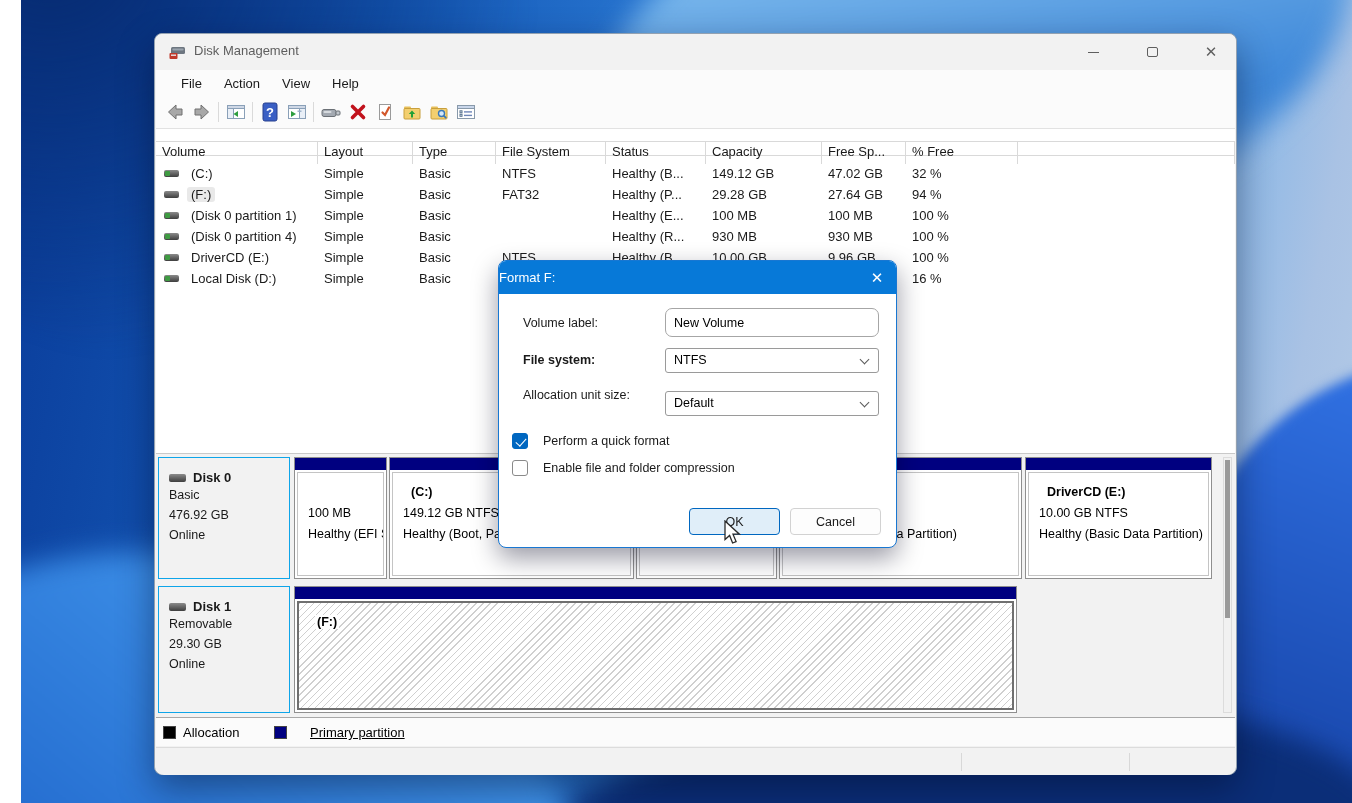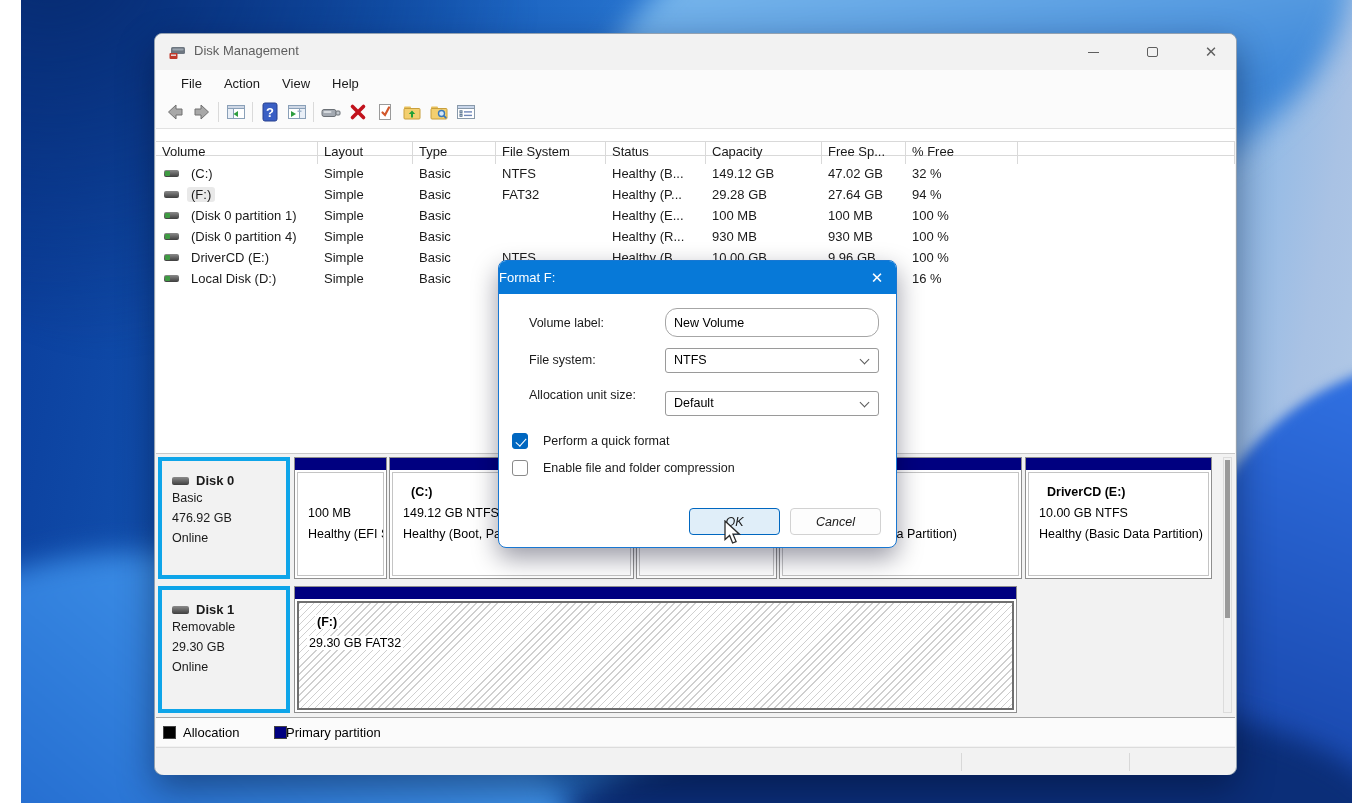--- a/index.html
+++ b/index.html
@@ -48,21 +48,21 @@
   .lrows { position:absolute; left:0; top:34px; right:0; }
   .vrow { height:21px; align-items:center; }
   .cell { font-size:13px; color:#1a1a1a; padding-left:6px; white-space:nowrap; overflow:hidden; }
   .vol-cell { display:flex; align-items:center; padding-left:8px; gap:8px; }
   .drv { width:15px; height:7px; border-radius:2px; background:linear-gradient(#8b8b8b,#3e3e3e); position:relative; flex:0 0 auto; }
   .drv.green::before { content:''; position:absolute; left:1px; top:1px; width:5px; height:5px; background:#3f9b42; border-radius:1px; }
   .vol-chip { padding:0 4px; border-radius:3px; }
   .vol-chip.sel { background:#e9e9e9; }
 
   
-  .disklabel { position:absolute; background:#f2f2f2; border:4px solid #0ea5e9; padding:12px 0 0 10px; font-size:12.5px; color:#1a1a1a; }
+  .disklabel { position:absolute; background:#f2f2f2; border:1px solid #0ea5e9; padding:12px 0 0 10px; font-size:12.5px; color:#1a1a1a; }
   .dname { display:flex; align-items:center; gap:7px; font-weight:bold; font-size:13px; }
   .dline { line-height:20px; }
   .disk-ico { width:17px; height:8px; border-radius:2px; background:linear-gradient(#8b8b8b,#3e3e3e); }
   .part { position:absolute; border:1px solid #8f8f8f; background:#fff; }
   .part .strip { height:12px; background:#000080; }
   .part .pbody { position:absolute; left:2px; right:2px; top:14px; bottom:2px; border:1px solid #c4c4c4; background:#fff; padding:12px 0 0 8px; overflow:hidden; }
   .pline { height:21px; font-size:12.5px; white-space:nowrap; overflow:hidden; }
   .pline span { background:#fff; padding:0 2px; }
   .pline.b { font-weight:bold; padding-left:8px; }
   .part.fsel .pbody { border:2px solid #6f6f6f;
@@ -76,34 +76,34 @@
   .statusbar { position:absolute; left:1px; right:1px; top:713px; height:28px; background:#f2f2f2; border-top:1px solid #dcdcdc; border-radius:0 0 8px 8px; }
   .sdiv { position:absolute; top:5px; width:1px; height:18px; background:#d8d8d8; }
 
   
   .dialog { position:absolute; left:477px; top:260px; width:399px; height:288px; background:#fff;
     border:1px solid #1877d2; border-radius:8px; box-shadow:0 10px 26px rgba(0,0,30,.4); z-index:5; }
   .dlg-title { position:absolute; left:0; top:0; right:0; height:33px; background:#0779d8; border-radius:7px 7px 0 0;
     color:#fff; font-size:13px; line-height:33px; }
   .dlg-close { position:absolute; right:0; top:0; width:38px; height:33px; display:flex; align-items:center; justify-content:center;
     color:#fff; font-size:15px; border-radius:0 7px 0 0; }
-  .dlg-label { position:absolute; left:30px; font-size:12.5px; color:#1a1a1a; }
-  .txt { position:absolute; left:166px; top:47px; width:214px; height:29px; border:1px solid #a6a6a6; border-radius:12px;
+  .dlg-label { position:absolute; left:24px; font-size:12.5px; color:#1a1a1a; }
+  .txt { position:absolute; left:166px; top:47px; width:214px; height:29px; border:1px solid #a6a6a6; border-radius:7px;
     font-family:"Liberation Sans",sans-serif; font-size:12.5px; padding-left:8px; color:#000; background:#fff; }
   .combo { position:absolute; left:166px; width:214px; height:25px; border:1px solid #9a9a9a; border-radius:3px; background:#fff;
     font-size:12.5px; color:#000; line-height:23px; padding-left:8px; }
   .chev { position:absolute; right:10px; top:7px; width:7px; height:7px; border-right:1.4px solid #5a5a5a; border-bottom:1.4px solid #5a5a5a; transform:rotate(45deg); }
   .cbrow { position:absolute; left:13px; display:flex; align-items:center; gap:15px; }
   .cbox { width:16px; height:16px; border:1px solid #8a8a8a; border-radius:3px; background:#fff; position:relative; flex:0 0 auto; }
   .cbox.checked { background:#0067c0; border-color:#0067c0; }
   .cbox.checked::after { content:''; position:absolute; left:4.5px; top:1.5px; width:5px; height:9px;
     border-right:1.8px solid #fff; border-bottom:1.8px solid #fff; transform:rotate(42deg); }
   .cb-label { font-size:12.5px; color:#1a1a1a; }
   .dbtn { position:absolute; top:247px; width:91px; height:27px; border-radius:4px; font-size:12.5px; color:#1a1a1a;
-    display:flex; align-items:center; justify-content:center;font-style:italic; }
+    display:flex; align-items:center; justify-content:center; }
   .btn-ok { left:190px; background:#e0eef9; border:1px solid #0067c0; }
   .btn-cancel { left:291px; background:#fdfdfd; border:1px solid #d2d2d2; }
 
   .cursor { position:absolute; left:703px; top:520px; z-index:9; }
 </style>
 </head>
 <body>
 
 <div class="desktop">
   <div class="wp wp1"></div>
@@ -378,51 +378,50 @@
           <span>Disk 1</span>
         </div>
       <div class="dline">Removable</div>
       <div class="dline">29.30 GB</div>
       <div class="dline">Online</div>
     </div>
     <div class="part fsel" style="left:139px; top:552px; width:723px; height:127px;">
       <div class="strip"></div>
       <div class="pbody">
         <div class="pline b"><span>(F:)</span></div>
-        <div class="pline"><span>29.30 GB FAT32</span></div>
       </div>
     </div>
 
     <div class="vscroll">
       <div class="vthumb"></div>
     </div>
 
     <div class="legend">
       <div class="swatch" style="left: 7px; background-color: rgb(0, 0, 0);"></div>
       <div class="leg-label" style="left:27px;">Allocation</div>
       <div class="swatch" style="left: 118px; background-color: rgb(0, 0, 128);"></div>
-      <div class="leg-label" style="left:130px;">Primary partition</div>
+      <div class="leg-label" style="left:154px;text-decoration:underline;">Primary partition</div>
     </div>
 
     <div class="statusbar">
       <div class="sdiv" style="left:805px;"></div>
       <div class="sdiv" style="left:973px;"></div>
     </div>
   </div>
 
   <div class="dialog">
     <div class="dlg-title"><span>Format F:</span></div>
     <div class="dlg-close">
         <span>✕</span>
       </div>
 
     <div class="dlg-label" style="top:55px;">Volume label:</div>
     <input class="txt" value="New Volume" style="">
 
-    <div class="dlg-label" style="top:92px;">File system:</div>
+    <div class="dlg-label" style="top:92px;font-weight:bold;">File system:</div>
     <div class="combo" style="top:87px;">
       <span>NTFS</span>
       <span class="chev"></span>
     </div>
 
     <div class="dlg-label" style="top:127px;">Allocation unit size:</div>
     <div class="combo" style="top:130px;">
       <span>Default</span>
       <span class="chev"></span>
     </div>

